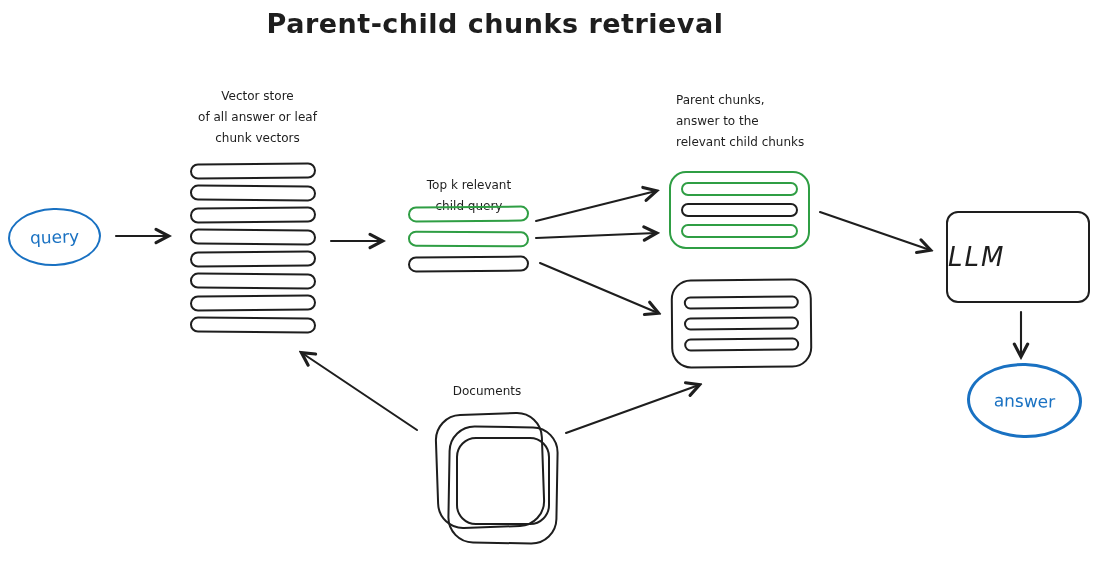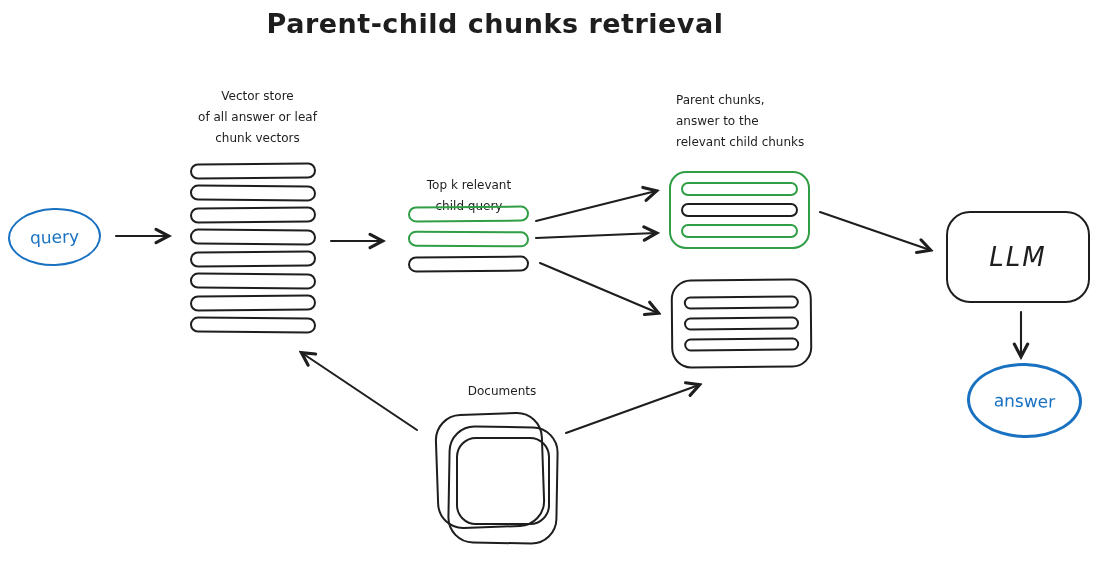--- a/index.html
+++ b/index.html
@@ -54,28 +54,28 @@
   .black-box {
     left:671px; top:279px; width:141px; height:89px;
     border:2.7px solid #1e1e1e; border-radius:20px; gap:8px; padding:0 11px;
     transform:rotate(-0.5deg);
   }
   .black-box .bar { height:13px; border-radius:7px; }
 
   
   .llm-box {
     left:946px; top:211px; width:144px; height:92px;
-    border:2.7px solid #1e1e1e; border-radius:24px;
-    display:flex; align-items:center; justify-content:center;
+    border:2.7px solid #1e1e1e; border-radius:12px;
+    display:flex; align-items:center; 
     font-size:26px; font-style:italic; font-weight:500; letter-spacing:2px;
     box-sizing:border-box;
   }
 
   
-  .doc-label { left:432px; top:381px; width:140px; }
+  .doc-label { left:417px; top:381px; width:140px; }
   .doc-sq {
     border:2.5px solid #1e1e1e; border-radius:26px; background:transparent;
     box-sizing:border-box;
   }
   .doc-sq1 { left:436px; top:413px; width:108px; height:115px; transform:rotate(-2deg); }
   .doc-sq2 { left:448px; top:426px; width:110px; height:118px; transform:rotate(1deg); }
   .doc-sq3 { left:456px; top:437px; width:94px;  height:88px;  border-radius:20px; }
 
   svg.arrows { position:absolute; left:0; top:0; pointer-events:none; }
   svg.arrows path { stroke:#1e1e1e; stroke-width:2.1; fill:none; stroke-linecap:round; }

